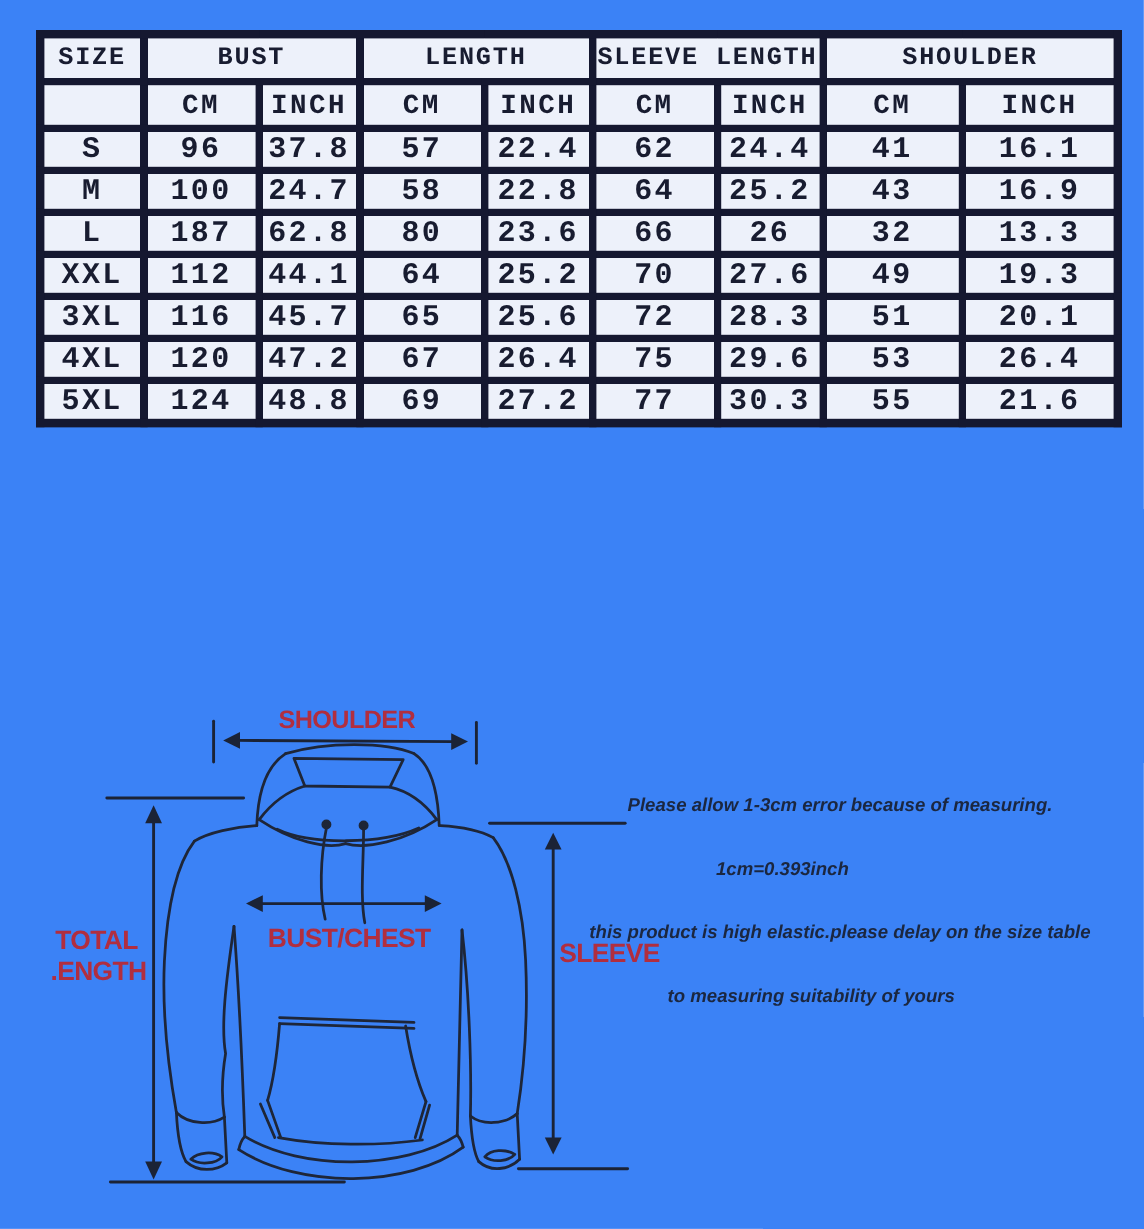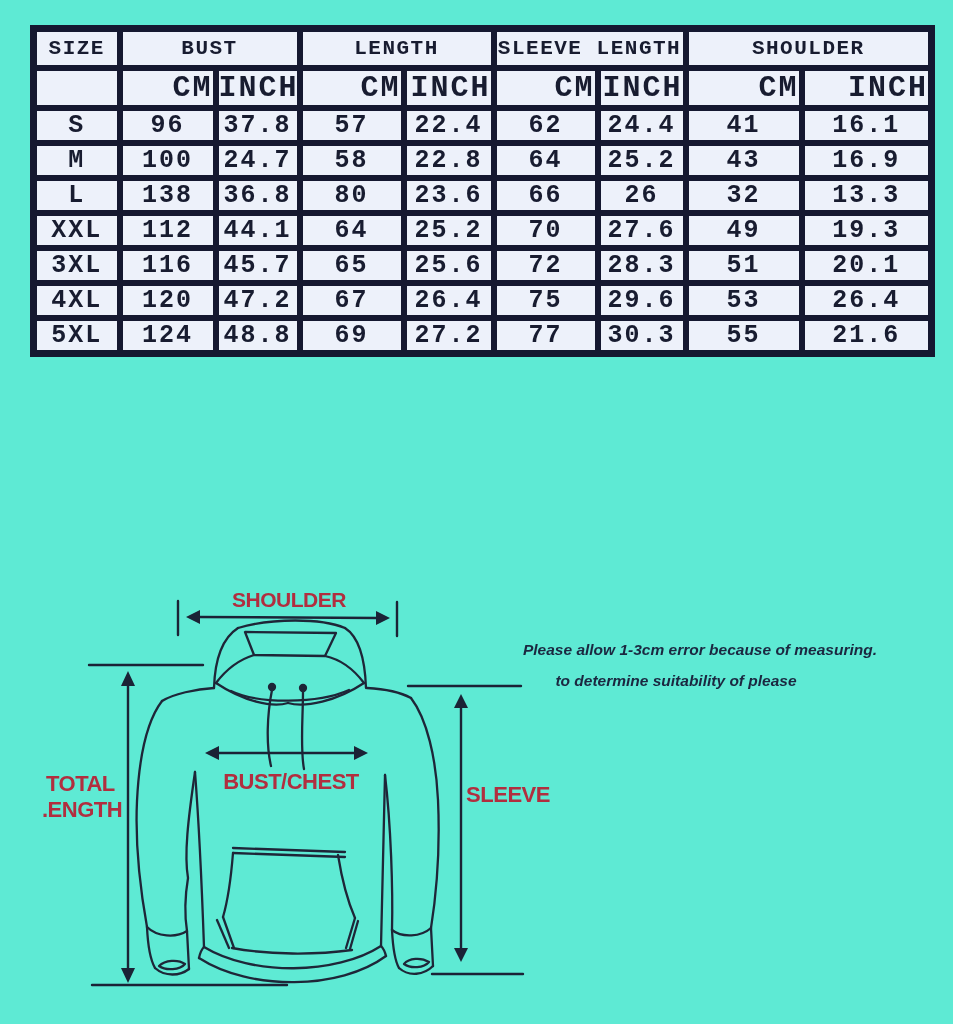--- a/index.html
+++ b/index.html
@@ -1,45 +1,45 @@
 <!DOCTYPE html>
 <html><head>
 <meta charset="utf-8">
 <style>
   html,body{margin:0;padding:0;}
   body{width:953px;height:1024px;background:#e9edf7;font-family:"Liberation Sans",sans-serif;}
-  .page{position:relative;width:953px;height:1024px;background:#5eead4;overflow:hidden;}
+  .page{position:relative;width:953px;height:1024px;background:#3b82f6;overflow:hidden;}
 
   
   table.size-table{
     position:absolute;left:30px;top:25px;width:898px;
     border-collapse:collapse;border:7px solid #151830;background:#151830;
     table-layout:fixed;
   }
   .size-table th,.size-table td{
     border:6px solid #151830;background:#edf1fa;color:#181c30;
     text-align:center;vertical-align:middle;padding:0;
     font-family:"Liberation Mono","DejaVu Sans Mono",monospace;font-weight:700;
     letter-spacing:2px;white-space:nowrap;overflow:hidden;
   }
   .size-table thead tr.groups th{height:33px;font-size:21px;letter-spacing:1.5px;}
-  .size-table thead tr.units th{height:33px;font-size:30px;text-align:right;}
+  .size-table thead tr.units th{height:33px;font-size:23px;}
   .size-table tbody td{height:29px;font-size:25px;}
 
   
   svg.diagram{position:absolute;left:0;top:560px;width:953px;height:464px;}
   .red-label{fill:#b12e3f;font-family:"Liberation Sans",sans-serif;font-weight:700;
              font-size:21px;letter-spacing:-0.5px;}
   .red-label.big{font-size:22px;}
 
   
   .notes{position:absolute;left:480px;top:634px;width:440px;text-align:center;
          font-family:"Liberation Sans",sans-serif;font-style:italic;font-weight:700;
          font-size:15.5px;color:#1b2740;}
-  .notes .note{line-height:31px;}
+  .notes .note{line-height:31px;margin-top:22px;}
   .notes .n2{transform:translateX(-48px);}
   .notes .n4{transform:translateX(-24px);}
 </style>
 </head>
 <body>
 
 <div class="page">
 
   <table class="size-table">
     <colgroup>
@@ -91,22 +91,22 @@
           <td>24.7</td>
           <td>58</td>
           <td>22.8</td>
           <td>64</td>
           <td>25.2</td>
           <td>43</td>
           <td>16.9</td>
         </tr>
         <tr>
           <td>L</td>
-          <td>138</td>
-          <td>36.8</td>
+          <td>187</td>
+          <td>62.8</td>
           <td>80</td>
           <td>23.6</td>
           <td>66</td>
           <td>26</td>
           <td>32</td>
           <td>13.3</td>
         </tr>
         <tr>
           <td>XXL</td>
           <td>112</td>
@@ -244,16 +244,18 @@
 
     <text class="red-label" x="289" y="607" text-anchor="middle">SHOULDER</text>
     <text class="red-label big" x="46" y="791">TOTAL</text>
     <text class="red-label big" x="42" y="817">.ENGTH</text>
     <text class="red-label big" x="291" y="789" text-anchor="middle">BUST/CHEST</text>
     <text class="red-label big" x="508" y="802" text-anchor="middle">SLEEVE</text>
   </svg>
 
   <div class="notes">
     <div class="note n1">Please allow 1-3cm error because of measuring.</div>
-    <div class="note n4">to determine suitability of please</div>
+    <div class="note n2">1cm=0.393inch</div>
+    <div class="note n3">this product is high elastic.please delay on the size table</div>
+    <div class="note n4">to measuring suitability of yours</div>
   </div>
 
 </div>
 
 </body></html>

